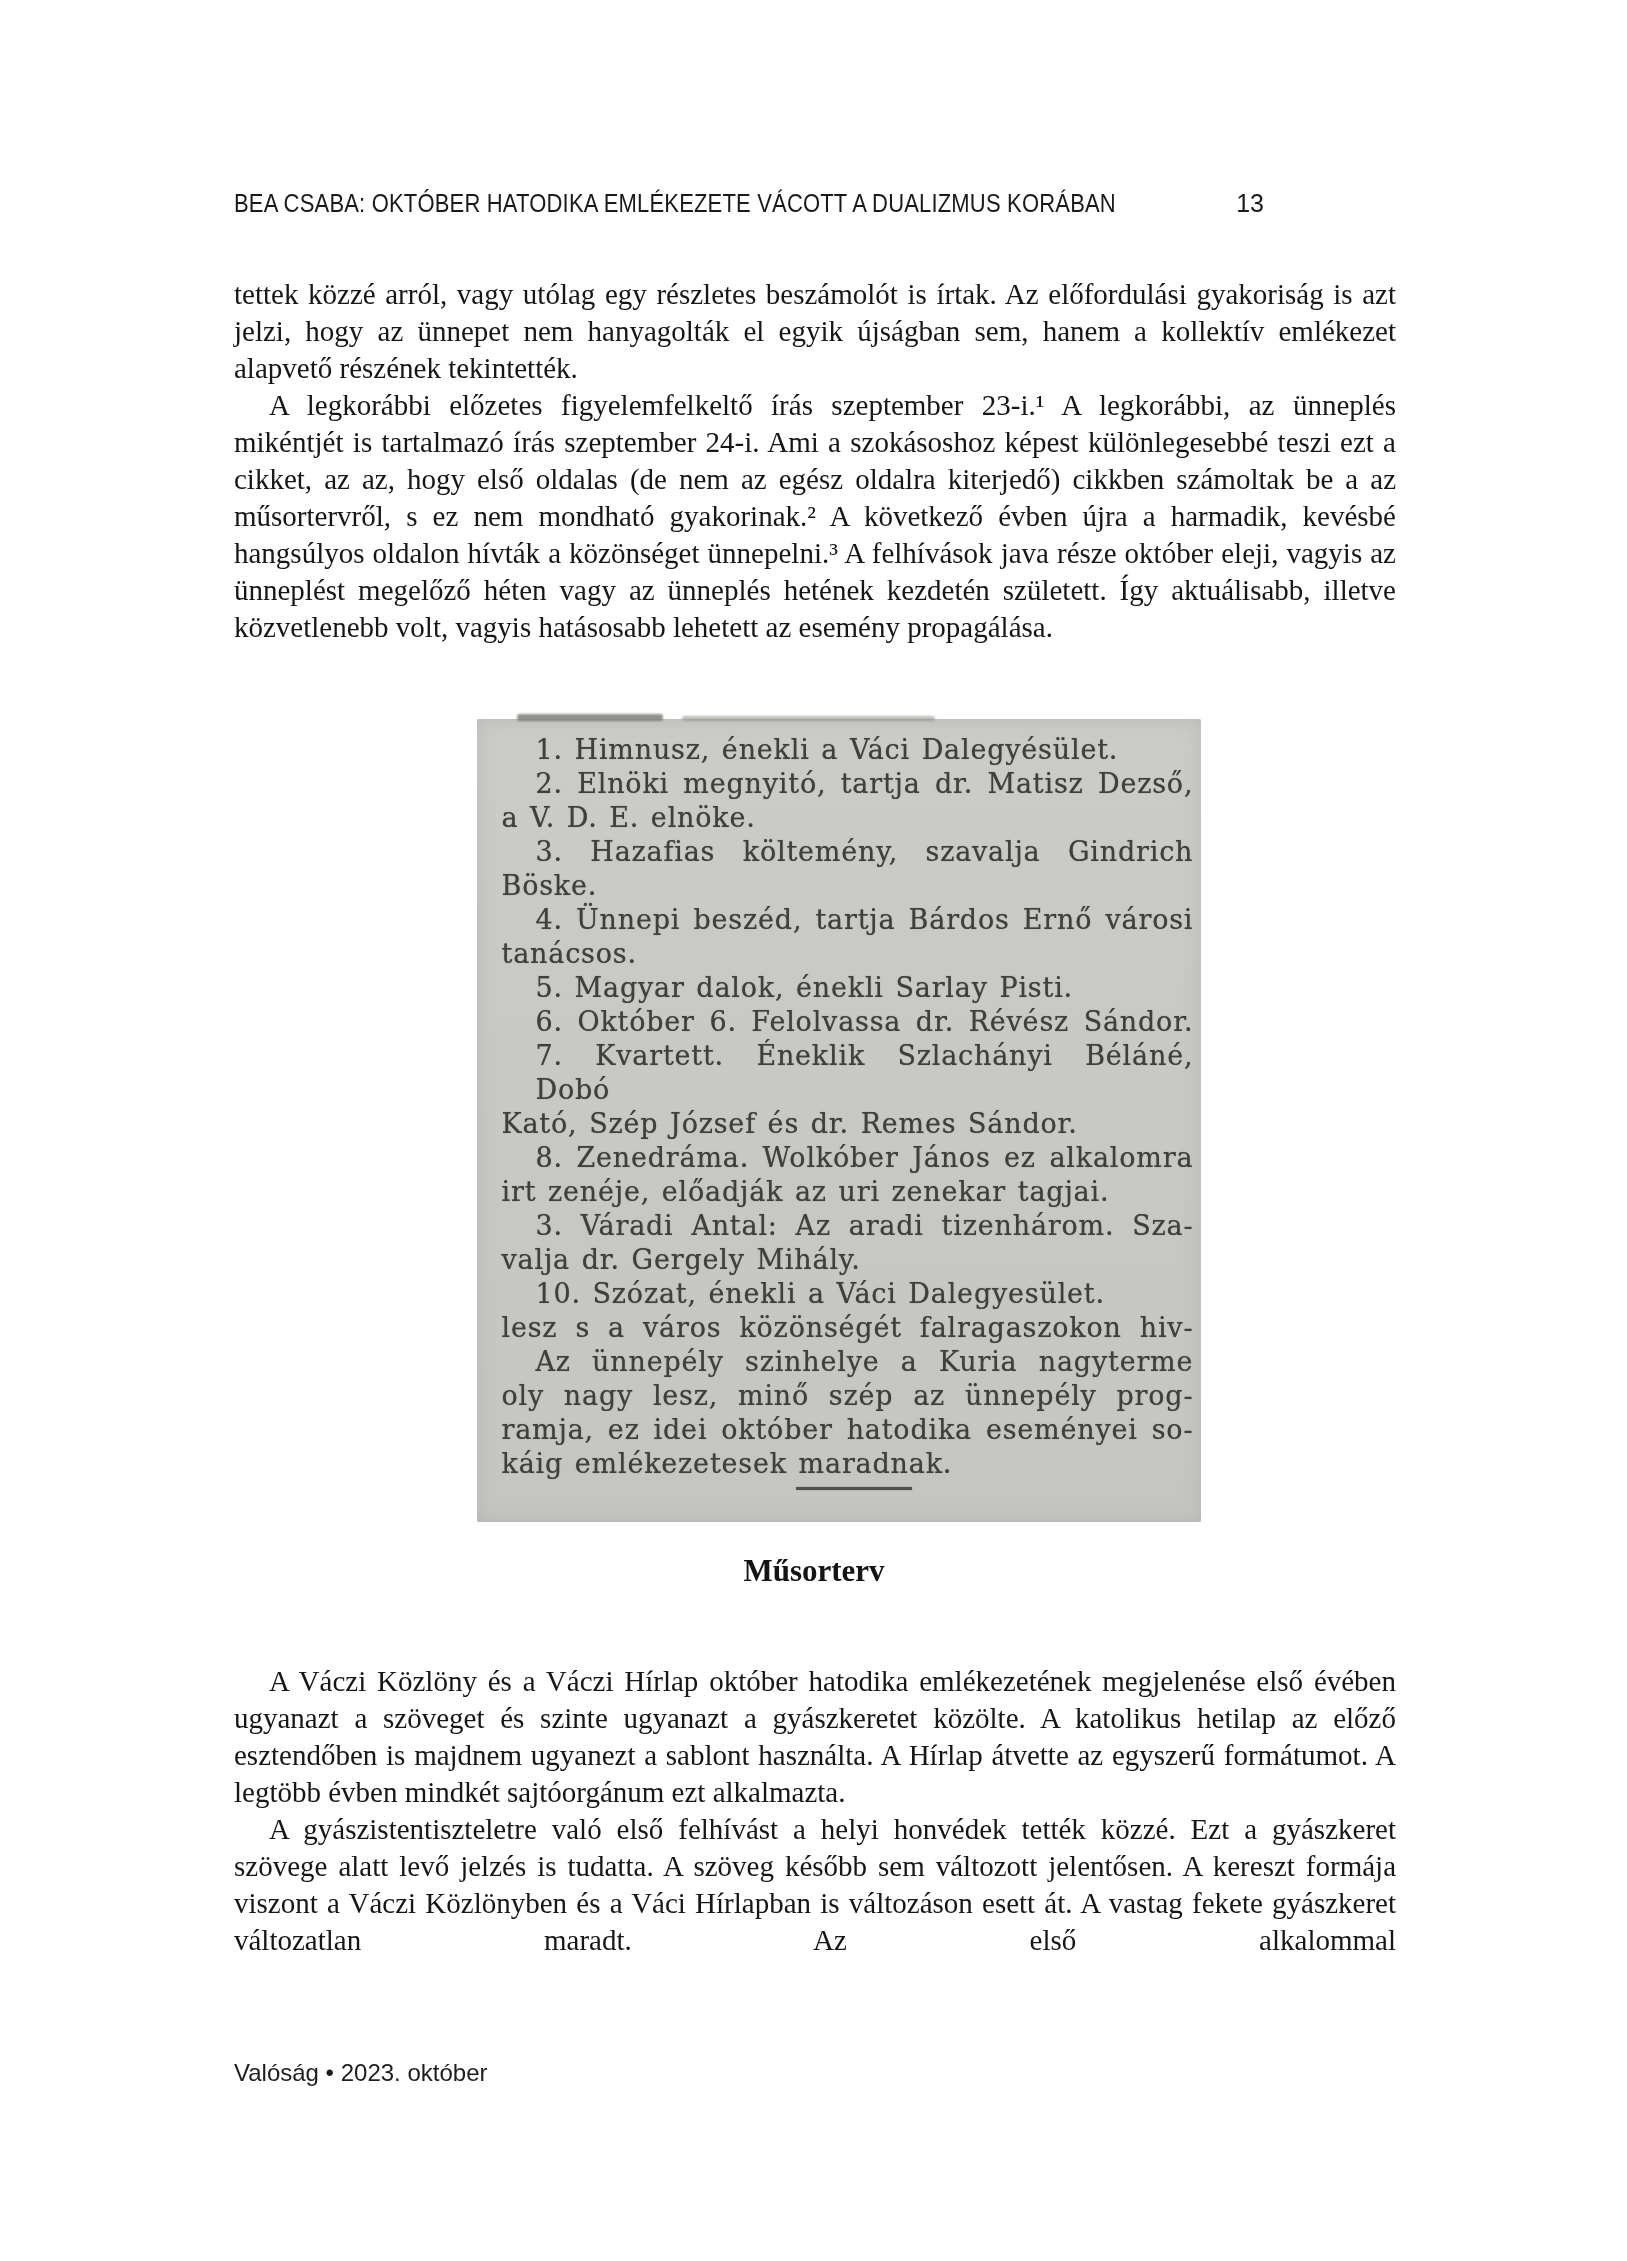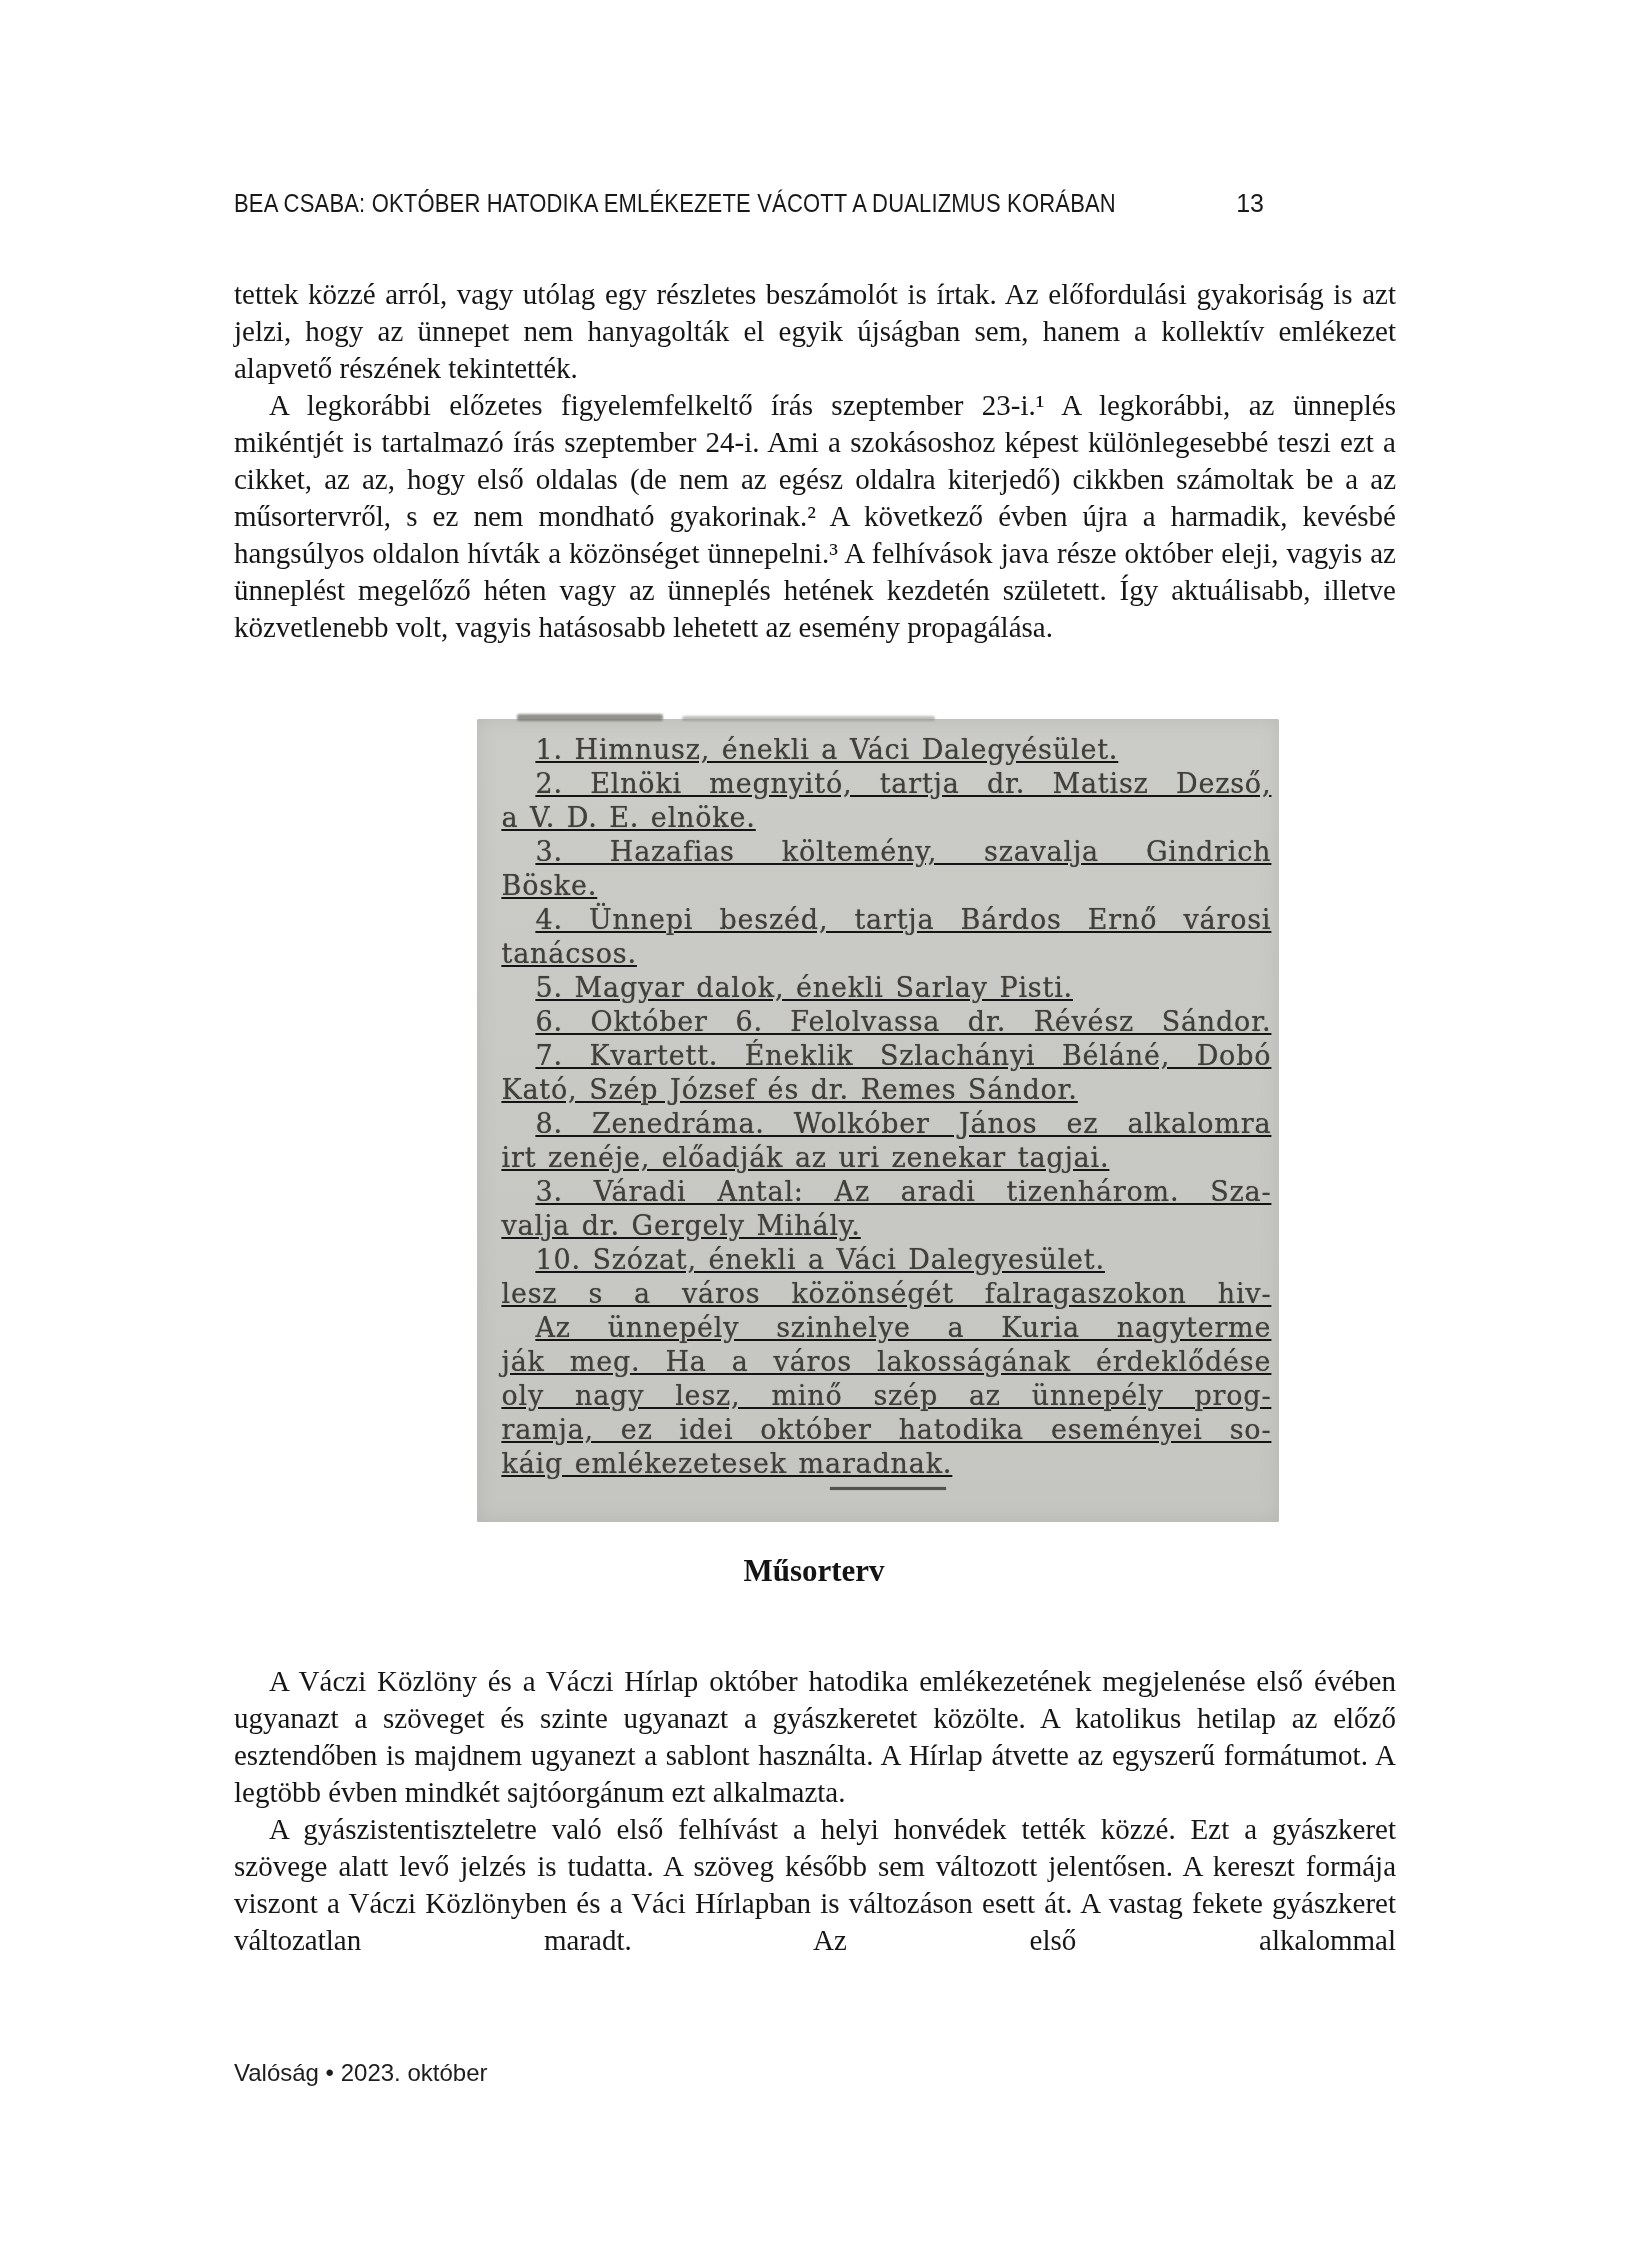--- a/index.html
+++ b/index.html
@@ -32,27 +32,26 @@
     color:#161616;
   }
   .col.top{top:276px;}
   .col.bottom{top:1663px;}
   .col p{margin:0;padding:0;}
   .col p.ind{text-indent:35px;}
   .col p.runover{text-align-last:justify;}
 
   
   .clipping{
-    position:absolute;left:477px;top:719px;width:802px;height:803px;
+    position:absolute;left:477px;top:719px;width:724px;height:803px;
     margin:0;box-sizing:border-box;
     padding:13.8px 7.7px 0 24.5px;
     background:linear-gradient(180deg,#cbcbc7 0%,#c8c9c5 45%,#c5c6c2 100%);
     border-radius:1.5px;
     box-shadow:inset 0 0 20px rgba(110,110,104,.18);
-    text-decoration:underline;
   }
   .clip-line{
     font-family:"DejaVu Serif", serif;
     font-size:27px;line-height:34px;
     letter-spacing:0.8px;word-spacing:2.3px;
     color:#403f3a;
     text-shadow:0 0 0.9px rgba(62,61,56,.7);
     white-space:nowrap;
   }
   .clip-line.ind{padding-left:34px;}
@@ -116,21 +115,20 @@
         <div class="clip-line ind just">6. Október 6. Felolvassa dr. Révész Sándor.</div>
         <div class="clip-line ind just">7. Kvartett. Éneklik Szlachányi Béláné, Dobó</div>
         <div class="clip-line">Kató, Szép József és dr. Remes Sándor.</div>
         <div class="clip-line ind just">8. Zenedráma. Wolkóber János ez alkalomra</div>
         <div class="clip-line">irt zenéje, előadják az uri zenekar tagjai.</div>
         <div class="clip-line ind just">3. Váradi Antal: Az aradi tizenhárom. Sza-</div>
         <div class="clip-line">valja dr. Gergely Mihály.</div>
         <div class="clip-line ind">10. Szózat, énekli a Váci Dalegyesület.</div>
         <div class="clip-line just">lesz s a város közönségét falragaszokon hiv-</div>
         <div class="clip-line ind just">Az ünnepély szinhelye a Kuria nagyterme</div>
-        <div class="clip-line just">ják meg. Ha a város lakosságának érdeklődése</div>
         <div class="clip-line just">oly nagy lesz, minő szép az ünnepély prog-</div>
         <div class="clip-line just">ramja, ez idei október hatodika eseményei so-</div>
         <div class="clip-line">káig emlékezetesek maradnak.</div>
       </div>
     <div class="clip-rule"></div>
   </figure>
 
   <div class="caption">
     <div class="cap-title">Műsorterv</div>
   </div>

